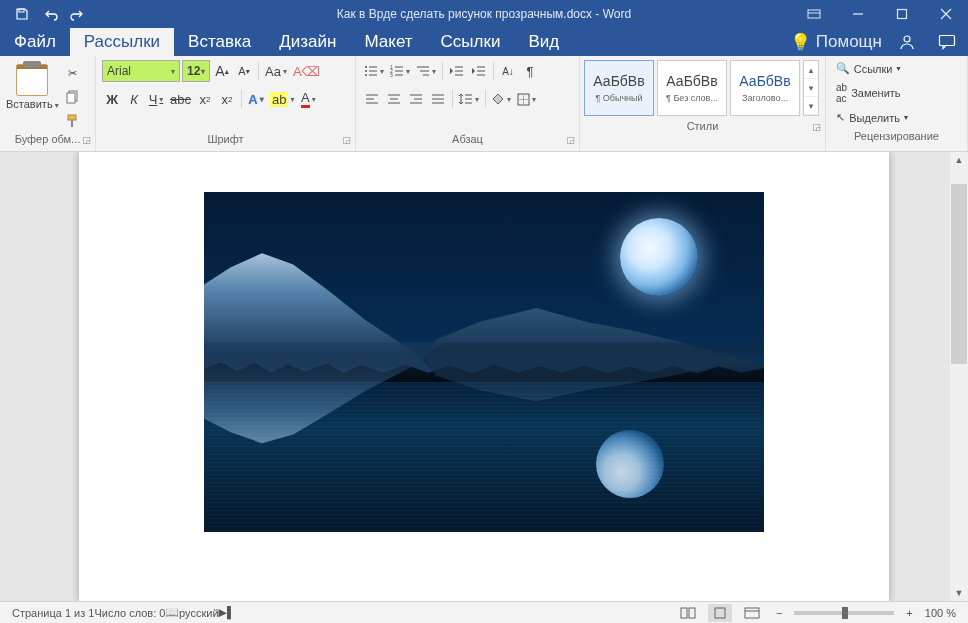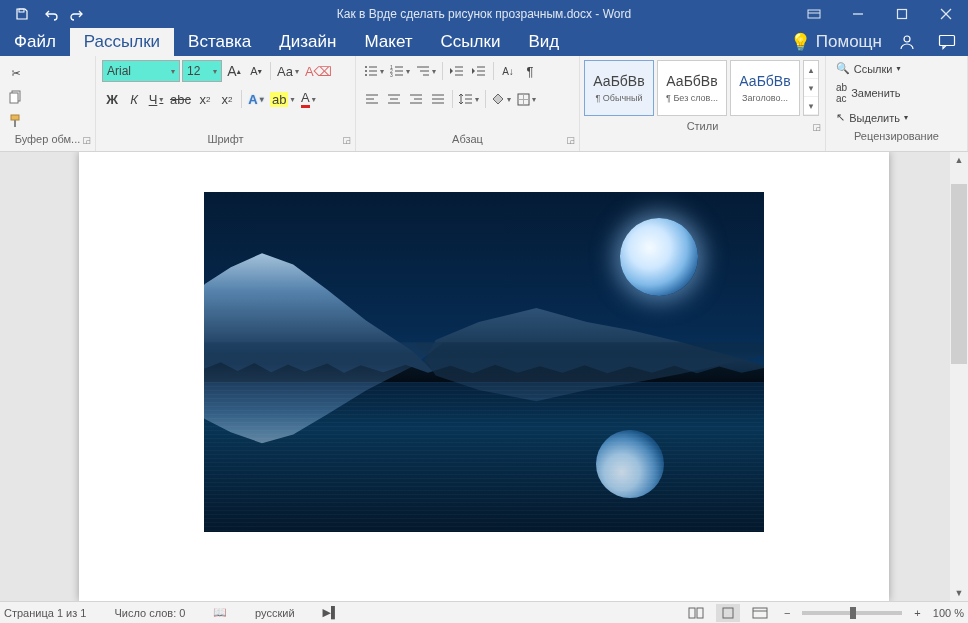--- a/index.html
+++ b/index.html
@@ -32,23 +32,23 @@
 
 .clip-left { display:flex; flex-direction:column; align-items:center; gap:2px; }
 .paste-ico { width:32px; height:32px; background:linear-gradient(#a67c3d 0 14%,#fff 14% 100%); border:1px solid #c7a05f; border-radius:2px; position:relative; margin-top:4px; }
 .paste-ico::before { content:""; position:absolute; left:6px; right:6px; top:-4px; height:6px; background:#8a8a8a; border-radius:2px; }
 .clip-right { display:flex; flex-direction:column; gap:6px; padding-top:4px; }
 .mini-btn { width:20px; height:18px; display:flex; align-items:center; justify-content:center; cursor:pointer; }
 
 
 .font-rows { display:flex; flex-direction:column; gap:6px; }
 .font-row { display:flex; align-items:center; gap:2px; }
-.combo { height:22px; background:#5eead4; border:1px solid #ababab; display:flex; align-items:center; padding:0 4px; font-size:12px; cursor:pointer; }
+.combo { height:22px; background:#bef264; border:1px solid #ababab; display:flex; align-items:center; padding:0 4px; font-size:12px; cursor:pointer; }
 .combo.name { width:78px; }
-.combo.size { width:40px; }
+.combo.size { width:28px;font-weight:bold; }
 .combo .dd { margin-left:auto; font-size:8px; color:#666; }
 .rb-btn { min-width:20px; height:22px; display:flex; align-items:center; justify-content:center; cursor:pointer; font-size:13px; color:#444; border-radius:2px; padding:0 2px; }
 .rb-btn.b { font-weight:bold; } .rb-btn.i { font-style:italic; } .rb-btn.u { text-decoration:underline; }
 .rb-sep { width:1px; height:18px; background:#d4d4d4; margin:0 2px; }
 
 
 .icon-grid { display:flex; flex-direction:column; gap:6px; }
 .icon-row { display:flex; align-items:center; gap:2px; }
 
 
@@ -90,21 +90,21 @@
   clip-path:polygon(0% 100%,0% 52%,8% 30%,18% 18%,30% 8%,42% 16%,55% 34%,70% 56%,88% 78%,100% 100%); filter:blur(1px); }
 .refl-mtn2 { position:absolute; top:150px; left:210px; right:-10px; height:80px; transform:scaleY(-1); opacity:0.5;
   background:linear-gradient(180deg,#3a628a 0%,#0f2a44 90%);
   clip-path:polygon(0% 100%,6% 58%,18% 40%,34% 26%,48% 40%,60% 48%,74% 60%,88% 74%,100% 86%,100% 100%); filter:blur(1px); }
 .refl-moon { position:absolute; bottom:34px; right:100px; width:68px; height:68px; border-radius:50%;
   background:radial-gradient(circle at 38% 62%,#e8f4ff 0%,#b6daf6 30%,#5a99ce 55%,#1f5c92 72%,#052843 90%); opacity:0.85; filter:blur(0.6px); }
 .ripple { position:absolute; bottom:0; left:0; right:0; height:150px;
   background:repeating-linear-gradient(180deg,rgba(255,255,255,0.03) 0 1px,rgba(0,0,0,0) 1px 4px); }
 
 
-.status { position:absolute; bottom:0; left:0; right:0; height:22px; background:#f3f3f3; border-top:1px solid #d4d4d4; display:flex; align-items:center; font-size:11px; color:#555; padding:0 4px; gap:28px; }
+.status { position:absolute; bottom:0; left:0; right:0; height:22px; background:#f3f3f3; border-top:1px solid #d4d4d4; display:flex; align-items:center; font-size:11px; color:#555; padding:0 12px; gap:0; }
 .status .right { margin-left:auto; display:flex; align-items:center; gap:8px; }
 .view-btn { width:24px; height:18px; border:1px solid transparent; display:flex; align-items:center; justify-content:center; cursor:pointer; }
 .view-btn.active { background:#dcdcdc; }
 .zoom-slider { width:100px; height:4px; background:#c8c8c8; position:relative; cursor:pointer; }
 .zoom-slider .knob { position:absolute; left:48px; top:-4px; width:6px; height:12px; background:#6a6a6a; }
 
 svg { pointer-events:none; }
 .carrot::after{content:"▾"; font-size:8px; color:#666; margin-left:2px;}
 </style>
 </head>
@@ -184,20 +184,24 @@
           <path d="M5 11.5v3l3-3" fill="none" stroke="#fff" stroke-width="1.2"></path>
         </svg>
       </div>
   </div>
 </div>
 
 <div class="ribbon">
 
   <div class="group" style="width:96px;">
     <div class="group-body">
+      <div class="clip-left">
+        <div class="paste-ico"></div>
+        <div class="carrot" style="font-size:11px;">Вставить</div>
+      </div>
       <div class="clip-right">
         <div class="mini-btn">✂</div>
         <div class="mini-btn">
             <svg width="14" height="14">
               <rect x="3" y="1" width="8" height="10" fill="none" stroke="#777"></rect>
               <rect x="1" y="3" width="8" height="10" fill="#fff" stroke="#777"></rect>
             </svg>
           </div>
         <div class="mini-btn">
             <svg width="14" height="14">

